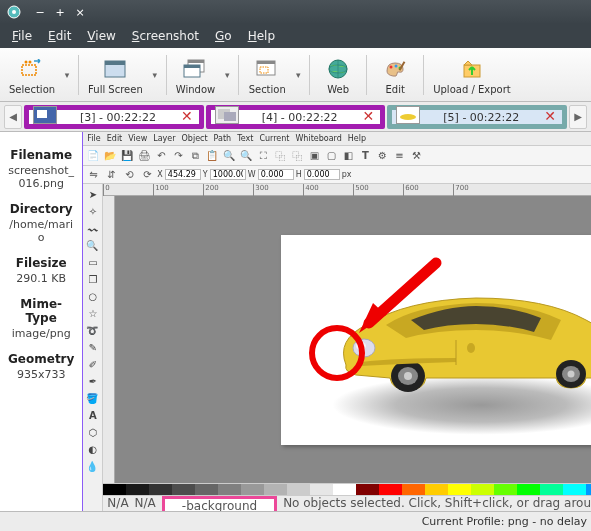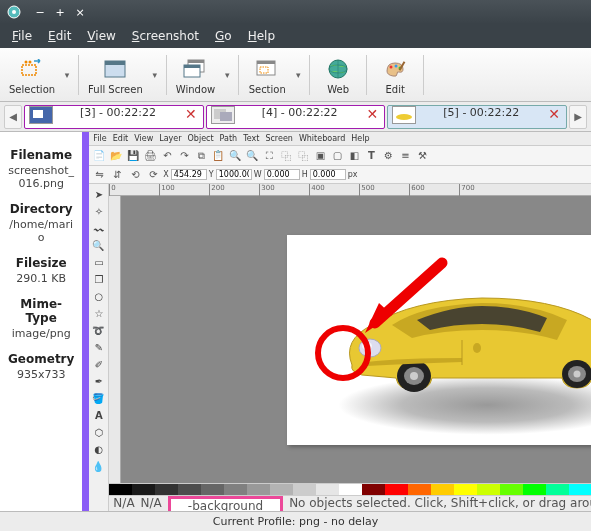--- a/index.html
+++ b/index.html
@@ -13,27 +13,27 @@
 .menubar .menuitem u { text-decoration: underline; }
 .toolbar { background: linear-gradient(to bottom, #fdfdfd, #ececec); border-bottom: 1px solid #bbb; height: 54px; display: flex; align-items: center; padding: 2px 4px; }
 .tool-group { display: flex; align-items: center; height: 100%; }
 .tool-btn { display: flex; flex-direction: column; align-items: center; justify-content: center; padding: 2px 4px; cursor: pointer; border: 1px solid transparent; border-radius: 3px; height: 48px; min-width: 48px; }
 .tool-btn .ticon { height: 28px; display: flex; align-items: center; justify-content: center; font-size: 20px; }
 .tool-btn .tlabel { font-size: 10px; color: #333; margin-top: 1px; }
 .tool-sep { width: 1px; background: #ccc; height: 40px; margin: 0 4px; }
 .drop-arrow { width: 14px; height: 48px; display: flex; align-items: center; justify-content: center; cursor: pointer; color: #666; font-size: 9px; }
 .tabstrip { background: #ececec; border-bottom: 1px solid #bbb; height: 30px; display: flex; align-items: center; padding: 2px 4px; gap: 2px; }
 .navarrow { width: 18px; height: 24px; display: flex; align-items: center; justify-content: center; background: #f5f5f5; border: 1px solid #ccc; border-radius: 2px; cursor: pointer; color: #666; font-size: 10px; }
-.tab { flex: 1; height: 24px; display: flex; align-items: flex-start; border: 1px solid #a21caf; border-radius: 2px; background: #fff; padding: 0 4px; gap: 4px; cursor: pointer; }
+.tab { flex: 1; height: 24px; display: flex; align-items: flex-end; border: 5px solid #a21caf; border-radius: 2px; background: #fff; padding: 0 4px; gap: 4px; cursor: pointer; }
 .tab.active { background: #d8e6f5; border-color: #7aa; }
 .tab .thumb { width: 24px; height: 18px; background: #fff; border: 1px solid #999; display: flex; align-items: center; justify-content: center; font-size: 8px; overflow: hidden; }
 .tab .tablabel { flex: 1; text-align: center; font-size: 11px; color: #333; white-space: nowrap; overflow: hidden; }
 .tab .tabclose { color: #c33; font-weight: bold; font-size: 14px; cursor: pointer; padding: 0 2px; }
 .content { flex: 1; display: flex; background: #fff; overflow: hidden; }
-.sidebar { width: 140px; background: #fff; border-right: 7px solid #8b5cf6; padding: 10px 8px; display: flex; flex-direction: column; gap: 2px; }
+.sidebar { width: 140px; background: #fff; border-right: 1px solid #8b5cf6; padding: 10px 8px; display: flex; flex-direction: column; gap: 2px; }
 .sidebar .slabel { font-weight: bold; font-size: 12px; color: #222; text-align: center; margin-top: 6px; }
 .sidebar .svalue { font-size: 11px; color: #444; text-align: center; margin-bottom: 4px; word-break: break-all; }
 .preview { flex: 1; background: #e5e5e5; position: relative; display: flex; flex-direction: column; }
 .ink-titlebar { background: linear-gradient(to bottom, #4a5258, #3a4248); height: 14px; display: flex; align-items: center; justify-content: center; color: #ddd; font-size: 8px; }
 .ink-menubar { background: #ececec; height: 14px; display: flex; align-items: center; padding: 0 4px; font-size: 8px; color: #333; gap: 6px; border-bottom: 1px solid #ccc; }
 .ink-toolbar { background: #f5f5f5; height: 20px; display: flex; align-items: center; padding: 0 2px; border-bottom: 1px solid #ccc; gap: 1px; }
 .ink-toolbar2 { background: #f5f5f5; height: 18px; display: flex; align-items: center; padding: 0 2px; border-bottom: 1px solid #ccc; gap: 2px; font-size: 8px; color: #444; }
 .ink-tbtn { width: 16px; height: 16px; display: flex; align-items: center; justify-content: center; font-size: 10px; color: #555; border: 1px solid transparent; cursor: pointer; }
 .ink-body { flex: 1; display: flex; overflow: hidden; }
 .ink-toolbox { width: 20px; background: #f0f0f0; border-right: 1px solid #ccc; display: flex; flex-direction: column; padding: 2px 0; gap: 1px; }
@@ -45,21 +45,21 @@
 .ink-ruler-v { width: 12px; background: #e8e8e8; border-right: 1px solid #aaa; }
 .ink-canvas { flex: 1; background: #888; display: flex; align-items: center; justify-content: center; position: relative; }
 .page { background: #fff; box-shadow: 2px 2px 4px rgba(0,0,0,0.3); width: 370px; height: 210px; position: relative; overflow: hidden; }
 .car-shadow { position: absolute; left: 50px; top: 140px; width: 300px; height: 60px; background: radial-gradient(ellipse, #999 0%, #bbb 40%, transparent 70%); border-radius: 50%; }
 .car { position: absolute; left: 35px; top: 35px; width: 320px; height: 140px; }
 .annotation-circle { position: absolute; left: 28px; top: 90px; width: 56px; height: 56px; border: 6px solid #e00; border-radius: 50%; }
 .annotation-arrow { position: absolute; left: 70px; top: 20px; }
 .ink-palette { height: 12px; display: flex; border-top: 1px solid #ccc; background: #f0f0f0; }
 .swatch { flex: 1; height: 100%; }
 .ink-status { height: 16px; background: #ececec; border-top: 1px solid #ccc; font-size: 12px; color: #555; display: flex; align-items: flex-start; padding: 0 4px; gap: 6px; }
-.statusbar { height: 20px; background: #ececec; border-top: 1px solid #bbb; display: flex; align-items: center; justify-content: center; padding: 0 20px; font-size: 11px; color: #333; }
+.statusbar { height: 20px; background: #ececec; border-top: 1px solid #bbb; display: flex; align-items: center; justify-content: flex-end; padding: 0 4px; font-size: 11px; color: #333; }
 .spinbox { display: inline-flex; align-items: center; border: 1px solid #bbb; background: #fff; font-size: 8px; }
 .spinbox input { width: 34px; border: none; font-size: 8px; text-align: left; padding: 0 2px; }
 </style>
 </head>
 <body>
 
 <div class="titlebar">
   <span class="icon">
     <svg width="14" height="14" viewBox="0 0 14 14">
         <circle cx="7" cy="7" r="6" fill="#5bb" stroke="#fff" stroke-width="1"></circle>
@@ -156,20 +156,30 @@
           <path d="M4 12 Q4 4 12 4 Q20 4 20 10 Q20 14 16 13 Q14 12 14 15 Q14 18 10 17 Q4 16 4 12 Z" fill="#e8c088" stroke="#a87" stroke-width="1"></path>
           <circle cx="8" cy="8" r="1.5" fill="#e33"></circle>
           <circle cx="13" cy="7" r="1.5" fill="#39e"></circle>
           <circle cx="17" cy="9" r="1.5" fill="#3c3"></circle>
           <rect x="18" y="2" width="2" height="10" fill="#963" transform="rotate(30 19 7)"></rect>
         </svg>
     </span>
     <span class="tlabel">Edit</span>
   </div>
   <div class="tool-sep"></div>
+  <div class="tool-btn" style="min-width:80px">
+    <span class="ticon">
+      <svg width="24" height="20" viewBox="0 0 24 20">
+          <rect x="4" y="6" width="16" height="12" fill="#fc6" stroke="#c93" stroke-width="1"></rect>
+          <path d="M4 6 L8 2 L12 6 Z" fill="#fc6" stroke="#c93" stroke-width="1"></path>
+          <path d="M12 16 L12 8 M12 8 L9 11 M12 8 L15 11" stroke="#3c3" stroke-width="2" fill="none"></path>
+        </svg>
+    </span>
+    <span class="tlabel">Upload / Export</span>
+  </div>
 </div>
 
 <div class="tabstrip">
   <div class="navarrow">◀</div>
   <div class="tab">
     <div class="thumb">
         <svg width="22" height="16">
           <rect width="22" height="16" fill="#46a"></rect>
           <rect x="3" y="3" width="10" height="8" fill="#fff"></rect>
         </svg>
@@ -217,21 +227,21 @@
 
   <div class="preview">
     <div class="ink-menubar">
       <span>File</span>
       <span>Edit</span>
       <span>View</span>
       <span>Layer</span>
       <span>Object</span>
       <span>Path</span>
       <span>Text</span>
-      <span>Screen</span>
+      <span>Current</span>
       <span>Whiteboard</span>
       <span>Help</span>
     </div>
     <div class="ink-toolbar">
       <span class="ink-tbtn">📄</span>
       <span class="ink-tbtn">📂</span>
       <span class="ink-tbtn">💾</span>
       <span class="ink-tbtn">🖨</span>
       <span class="ink-tbtn">↶</span>
       <span class="ink-tbtn">↷</span>

